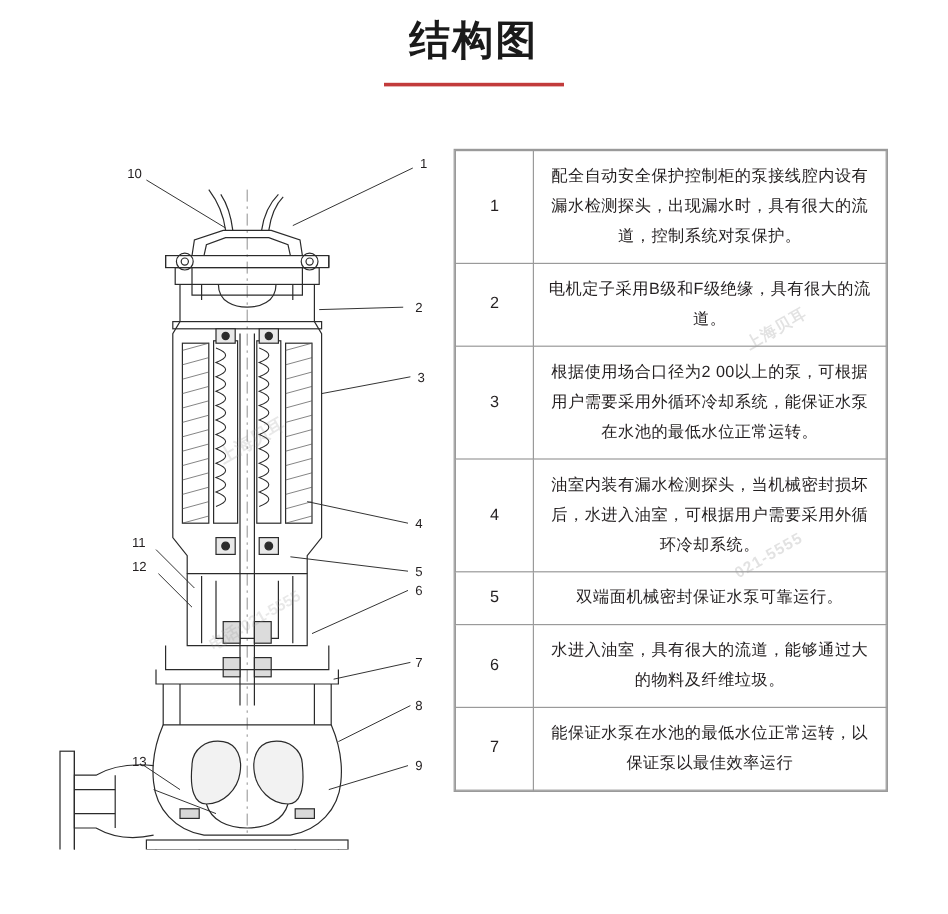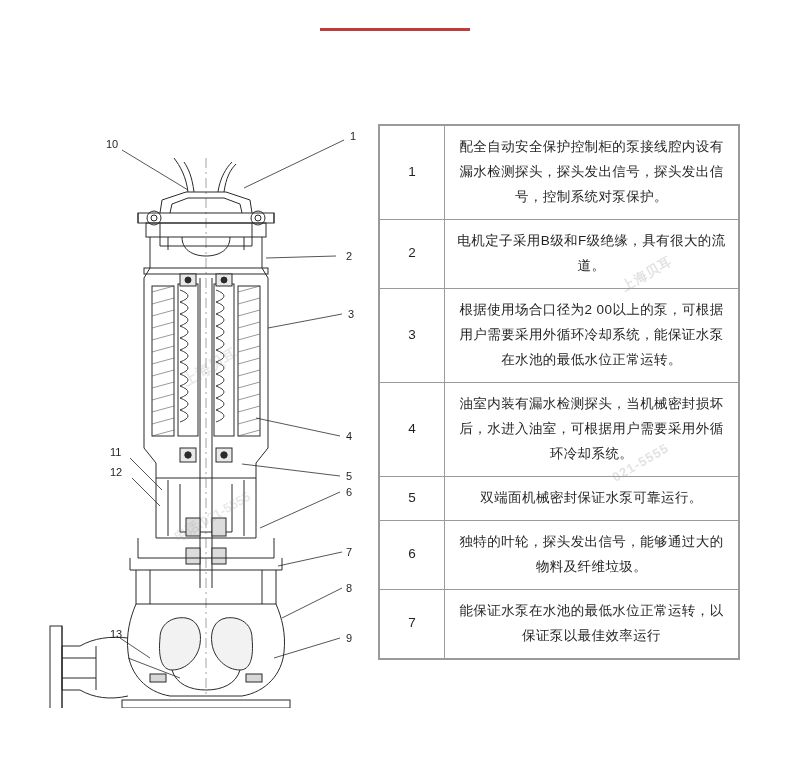--- a/index.html
+++ b/index.html
@@ -91,20 +91,21 @@
   .callout-num{
     font-size:11px;
     fill:#231f20;
     font-family:"Liberation Sans", sans-serif;
   }
 </style>
 </head>
 <body>
 
 <div class="title-wrap">
+  <div class="title">结构图</div>
   <div class="title-underline"></div>
 </div>
 
 <div class="content">
 
   <div class="drawing">
     <svg width="360" height="590" viewBox="0 0 360 590">
       <g fill="none" stroke="#2b2b2b" stroke-width="1">
 
         <line x1="196" y1="40" x2="196" y2="580" stroke="#8a8a8a" stroke-width="0.8" stroke-dasharray="10,4,2,4"></line>
@@ -259,41 +260,41 @@
 
     <div class="wm" style="left:170px;top:240px;">上海贝耳</div>
     <div class="wm" style="left:160px;top:390px;font-size:13px;">电话:021-5555</div>
   </div>
 
   <div class="table">
     <table>
       <tbody>
         <tr>
           <td class="idx">1</td>
-          <td class="desc">配全自动安全保护控制柜的泵接线腔内设有漏水检测探头，探头发出信号，探头发出信号，控制系统对泵保护。</td>
+          <td class="desc">配全自动安全保护控制柜的泵接线腔内设有漏水检测探头，出现漏水时，具有很大的流道，控制系统对泵保护。</td>
         </tr>
         <tr>
           <td class="idx">2</td>
           <td class="desc">电机定子采用B级和F级绝缘，具有很大的流道。</td>
         </tr>
         <tr>
           <td class="idx">3</td>
           <td class="desc">根据使用场合口径为2 00以上的泵，可根据用户需要采用外循环冷却系统，能保证水泵在水池的最低水位正常运转。</td>
         </tr>
         <tr>
           <td class="idx">4</td>
           <td class="desc">油室内装有漏水检测探头，当机械密封损坏后，水进入油室，可根据用户需要采用外循环冷却系统。</td>
         </tr>
         <tr>
           <td class="idx">5</td>
           <td class="desc">双端面机械密封保证水泵可靠运行。</td>
         </tr>
         <tr>
           <td class="idx">6</td>
-          <td class="desc">独特的叶轮，探头发出信号，能够通过大的物料及纤维垃圾。</td>
+          <td class="desc">水进入油室，具有很大的流道，能够通过大的物料及纤维垃圾。</td>
         </tr>
         <tr>
           <td class="idx">7</td>
           <td class="desc">能保证水泵在水池的最低水位正常运转，以保证泵以最佳效率运行</td>
         </tr>
       </tbody>
     </table>
     <div class="wm2" style="left:240px;top:140px;">上海贝耳</div>
     <div class="wm2" style="left:230px;top:330px;">021-5555</div>
   </div>

